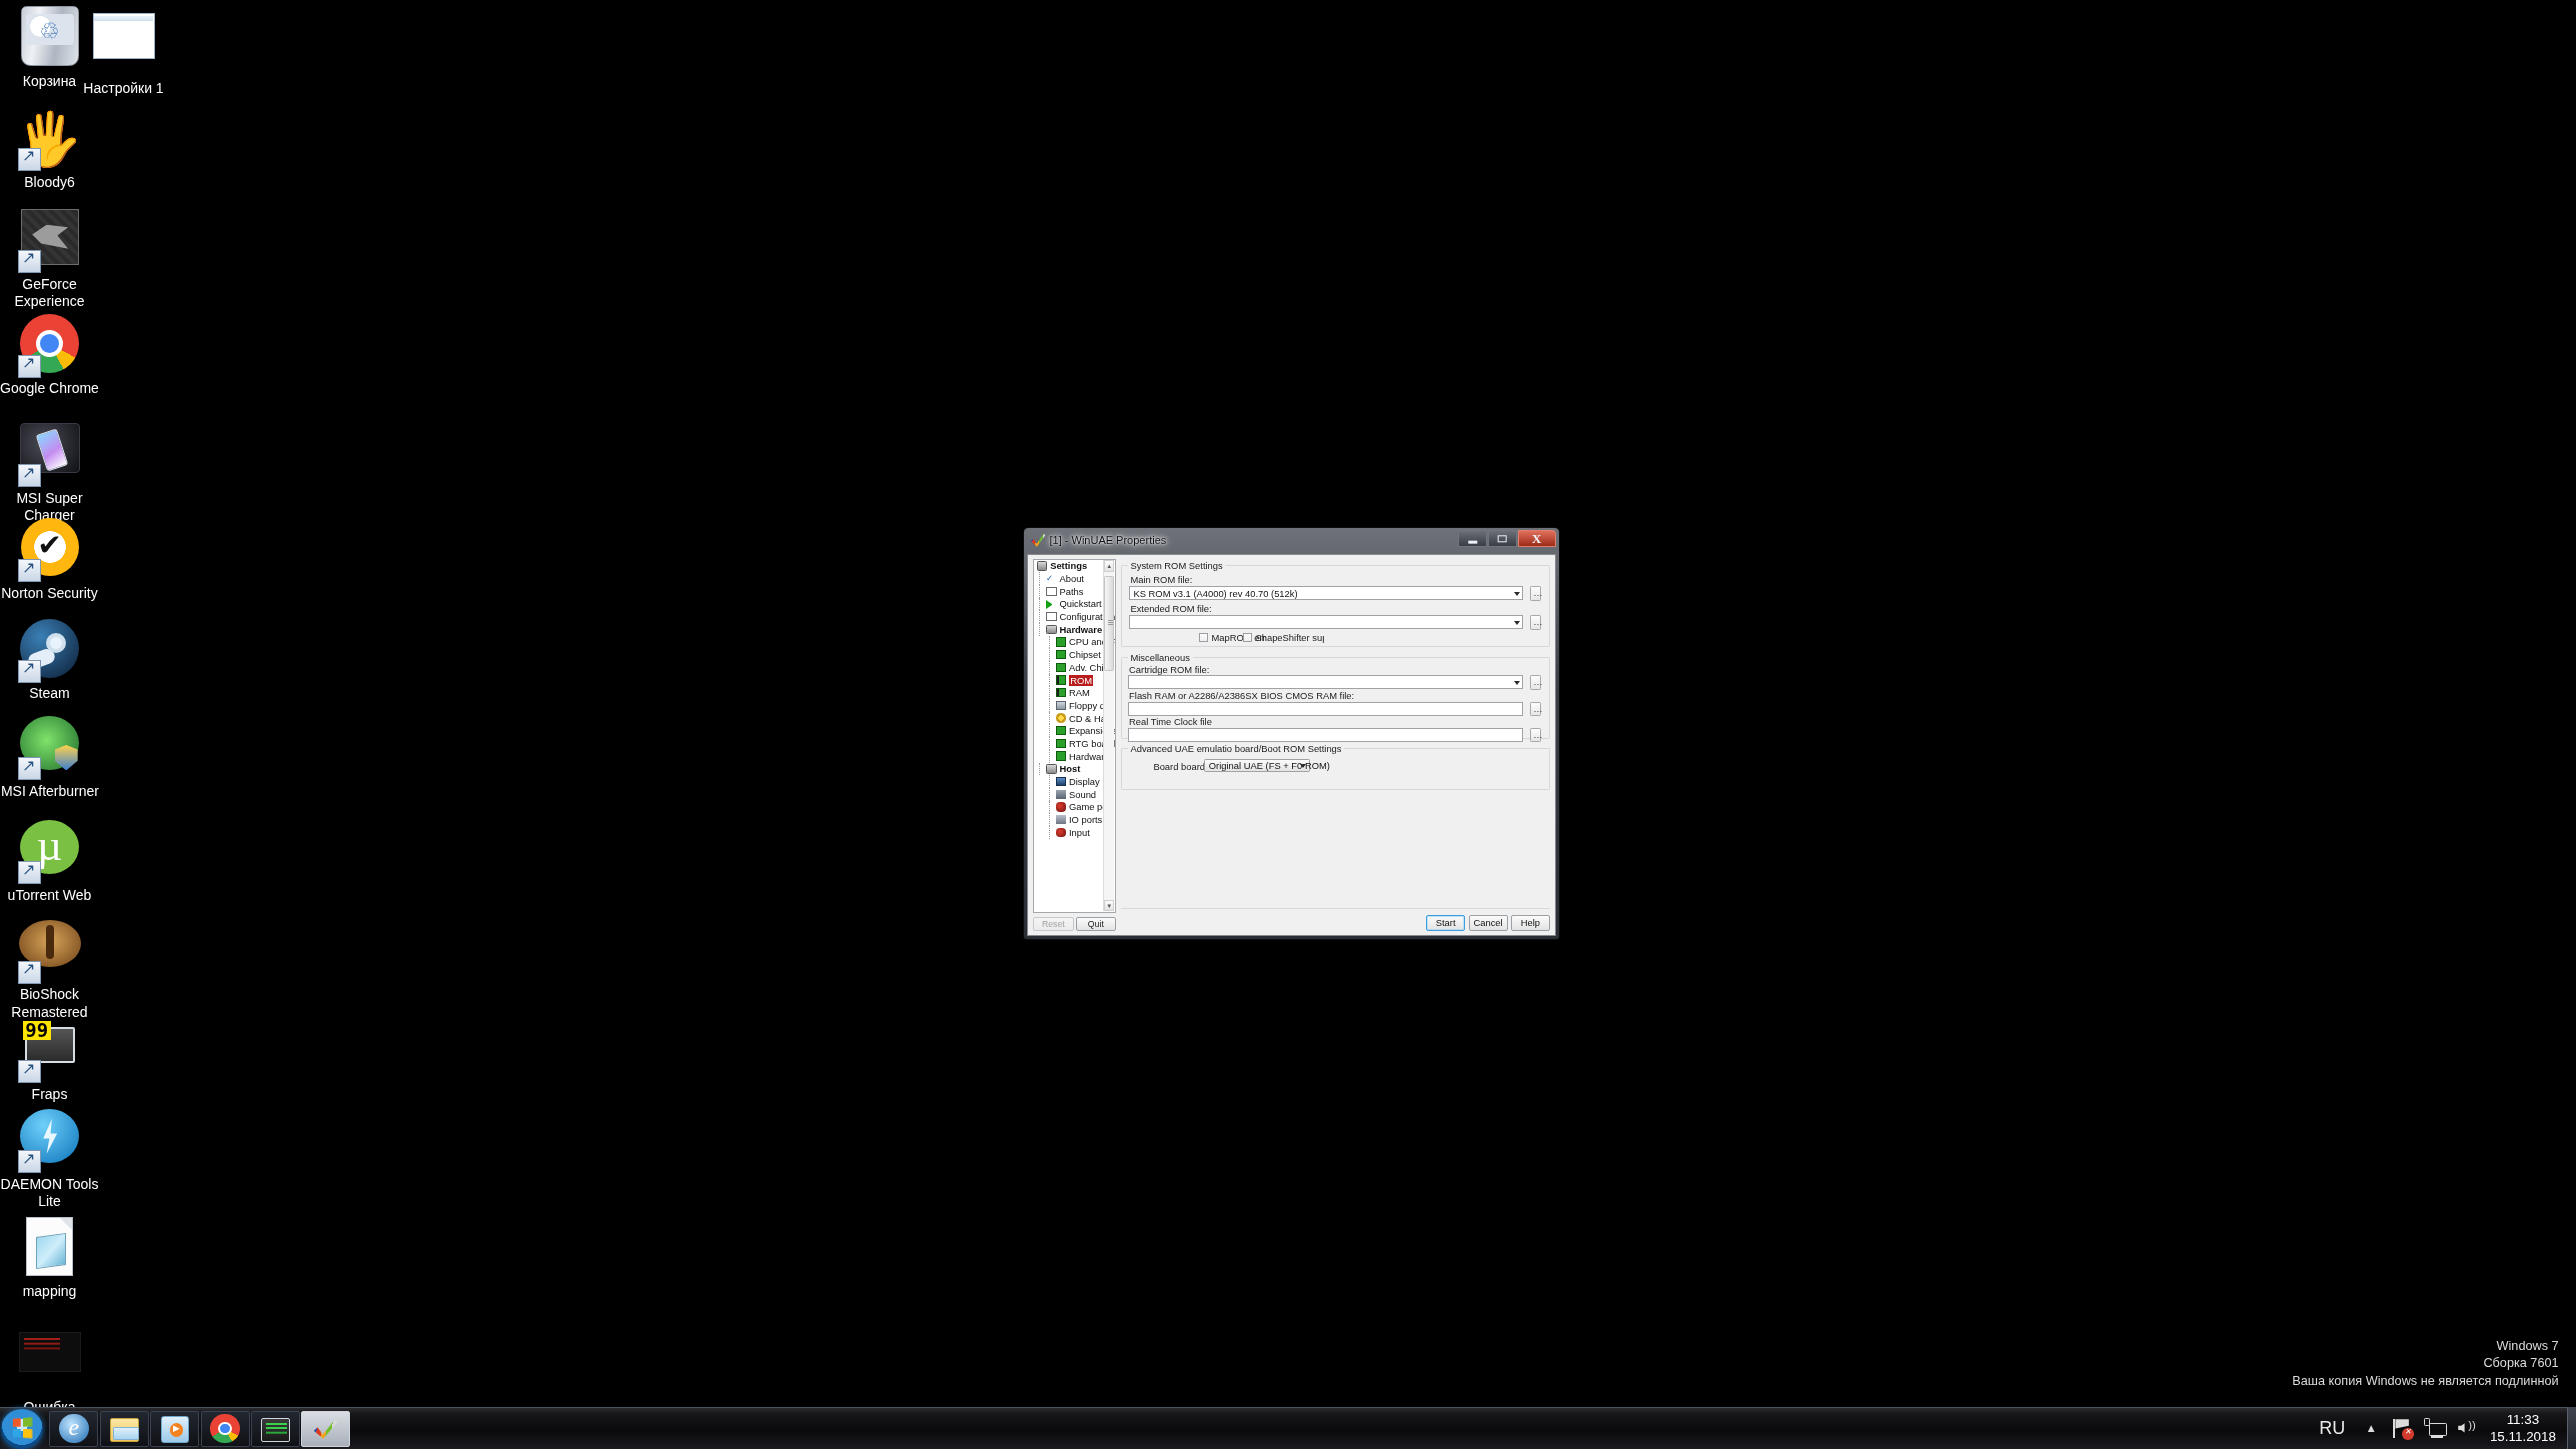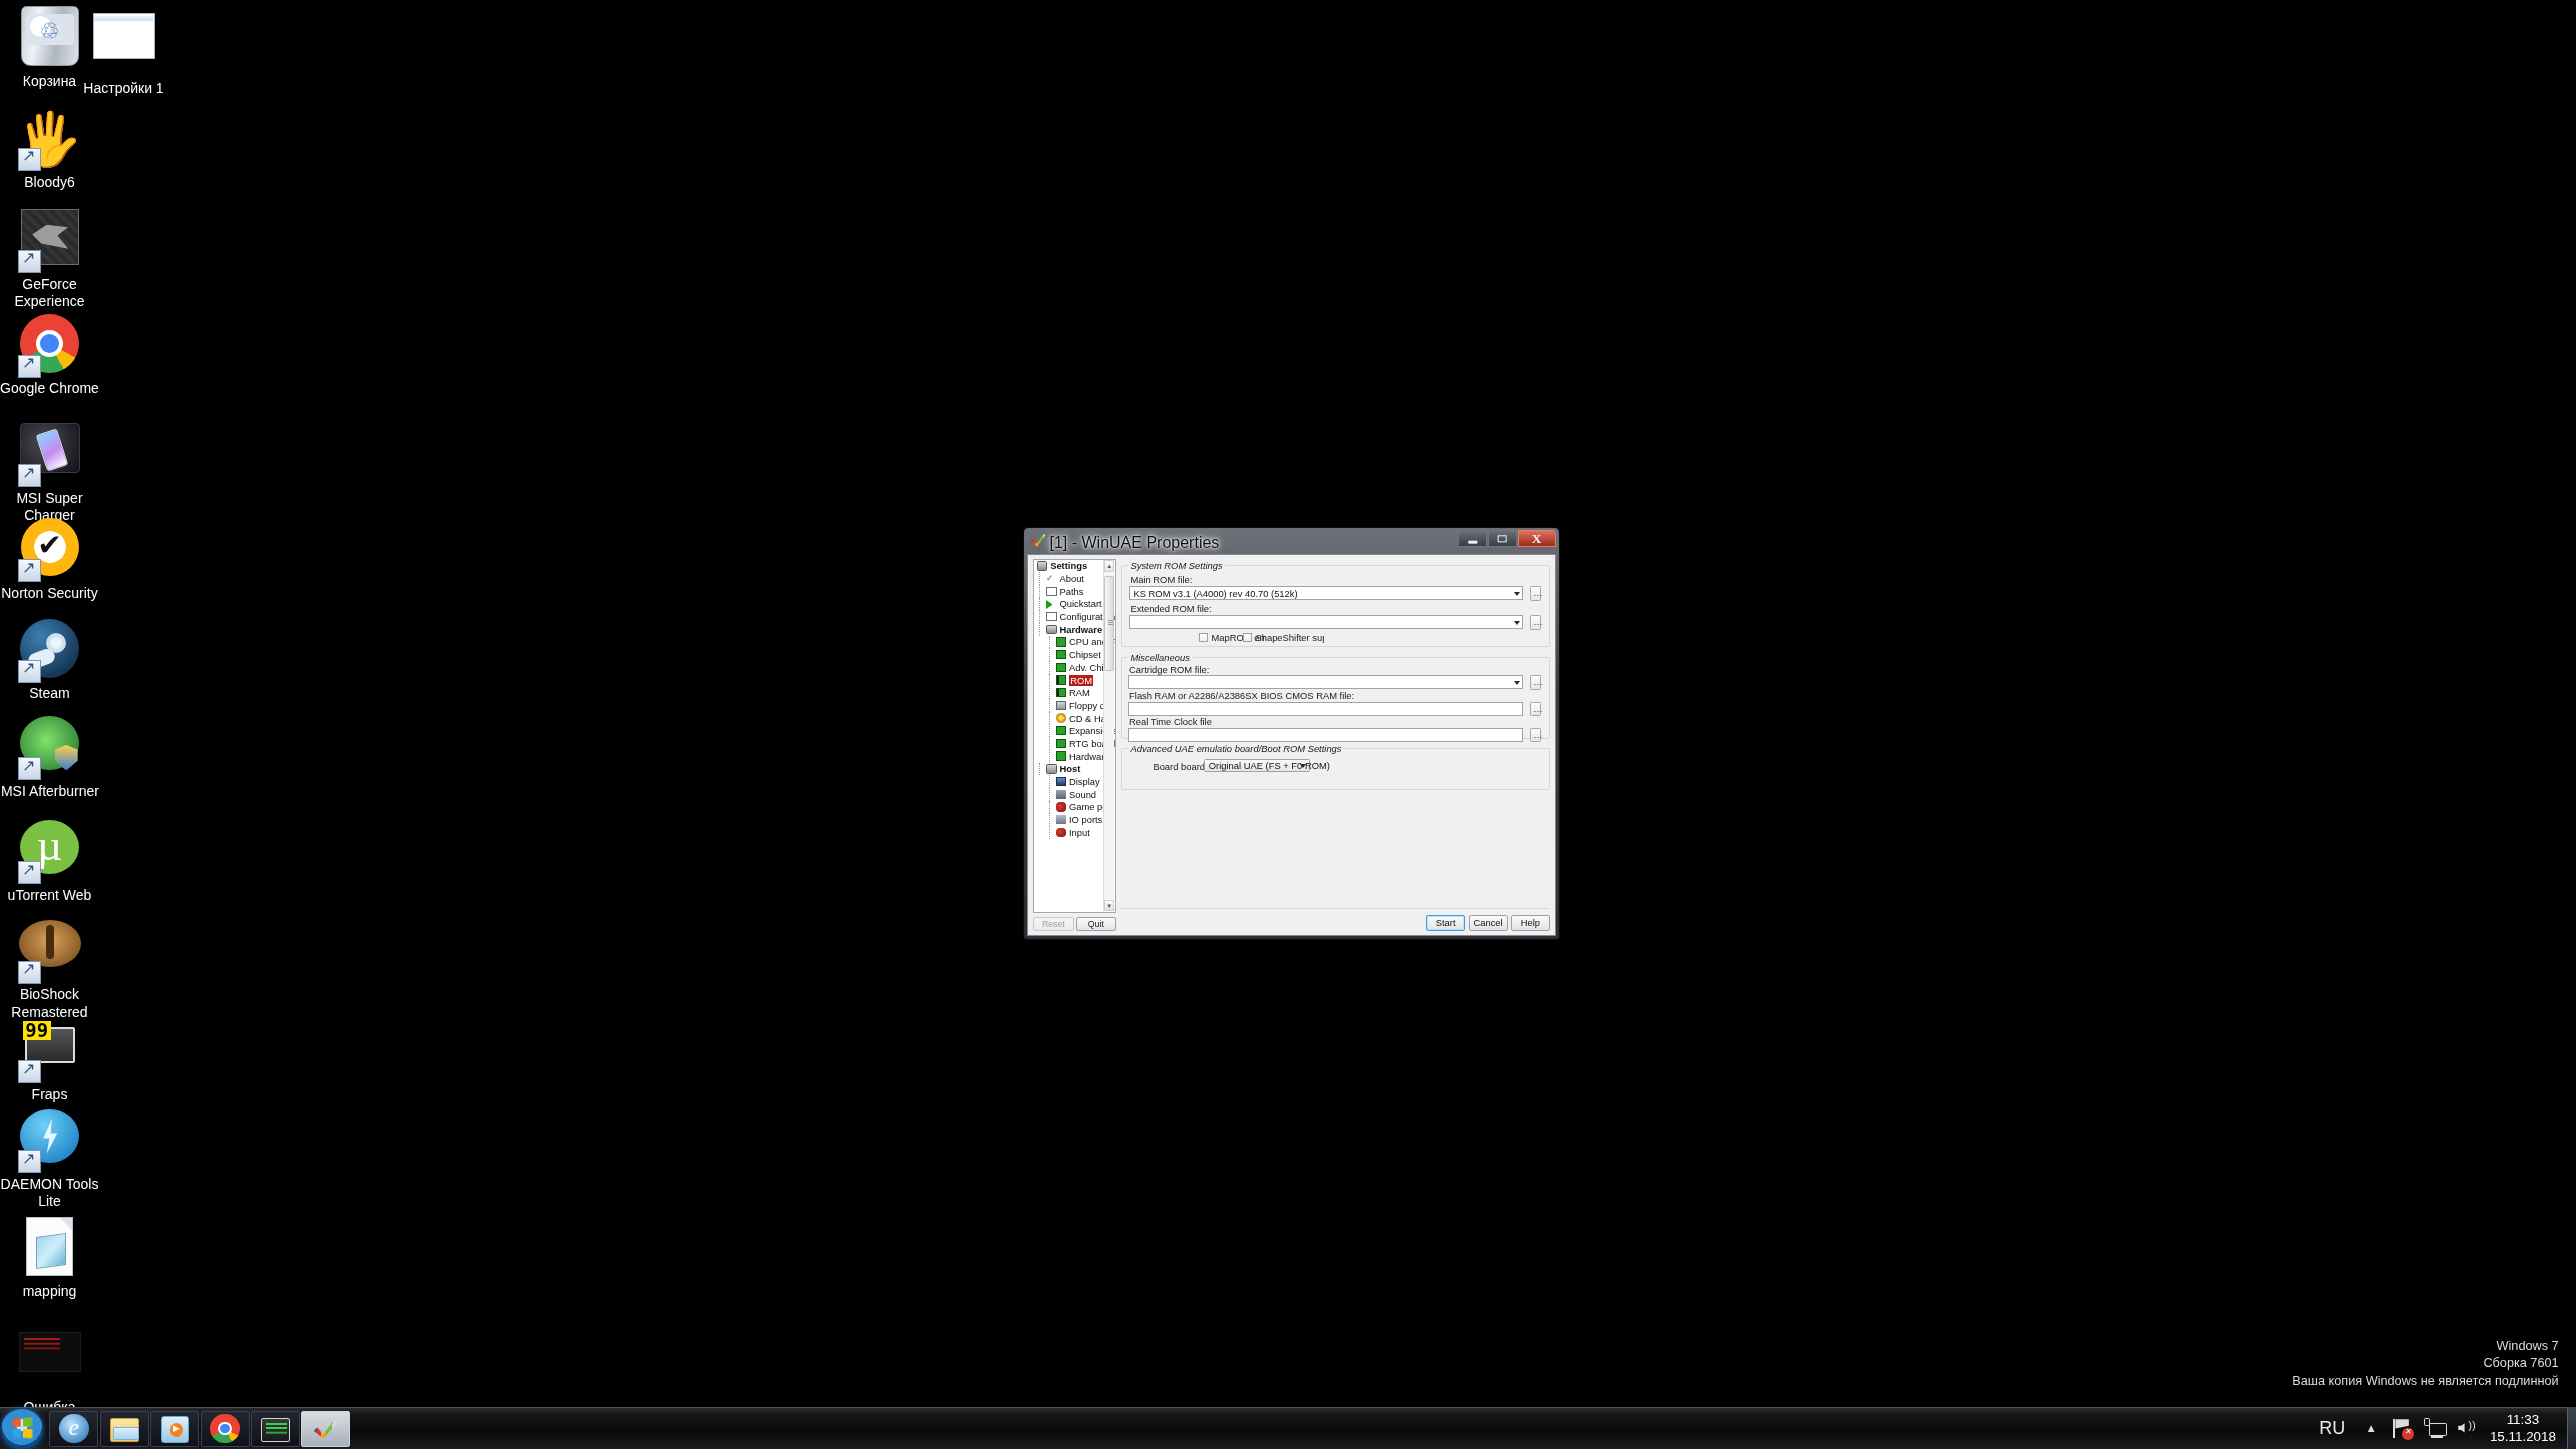--- a/index.html
+++ b/index.html
@@ -153,21 +153,21 @@
   
   #winuae{ position:absolute; left:1023px; top:527px; width:537px; height:413px;
     background:linear-gradient(#6e7178,#3a3d44 38%,#2b2e34 100%);
     border:0.7px solid #0c0d10; border-radius:5.4px 5.4px 3.4px 3.4px;
     box-shadow:0 0 17.4px rgba(0,0,0,.9); padding:0; }
   #titlebar{ height:25.5px; position:relative; }
   #titlebar .tico{ position:absolute; left:6.7px; top:5.4px; width:14.8px;height:13.4px; }
   #titlebar .tico:after{content:"";position:absolute;left:0;top:0;width:14.8px;height:13.4px;
     background:linear-gradient(100deg,#2f4fa8 0 18%,#d93b1f 18% 38%,#f2a21c 38% 58%,#6fbf2f 58% 78%,#d8d8d8 78% 100%);
     clip-path:polygon(0 56%,18% 38%,40% 80%,88% 0,100% 12%,42% 100%);}
-  #titlebar .ttext{ position:absolute; left:25.5px; top:6px; font-size:16px; color:#0b0f14;
+  #titlebar .ttext{ position:absolute; left:25.5px; top:6px; font-size:11px; color:#0b0f14;
     text-shadow:0 0 5.4px rgba(255,255,255,.95),0 0 9.4px rgba(255,255,255,.8),0 0 2px #fff; }
   #wbtns{ position:absolute; right:3.4px; top:2px; display:flex; }
   .wbtn{ width:29px; height:17.4px; margin-left:0.7px; border:0.7px solid #6f747d;
     background:linear-gradient(#6a6f78,#393d44); position:relative; }
   .wbtn.close{ width:38px; border-color:#e07f6f;
     background:linear-gradient(#e0705c,#9d2b1a); border-radius:0 3.4px 0 0; }
   .wbtn .g{ position:absolute; left:50%; top:50%; transform:translate(-50%,-50%); color:#eef2f6; }
   .wbtn .min-g{ width:9.4px;height:2.7px;background:#eef2f6; margin-top:3.4px; }
   .wbtn .max-g{ width:8.7px;height:7.4px;border:1.3px solid #eef2f6; }
   .wbtn .cls-g{ font-size:13.4px; font-weight:bold; font-family:"Liberation Serif",serif; }
@@ -213,21 +213,21 @@
      background:repeating-linear-gradient(#9a9a9a 0 0.7px,transparent 0.7px 2px); }
 
   #resetquit{ position:absolute; left:4.7px; width:83px; bottom:4px; height:14px; display:flex; gap:2px; }
   .smallbtn{ flex:1; font-size:8.7px; border:0.7px solid #9aa0a6; border-radius:2px;
     background:linear-gradient(#fbfbfb,#e3e3e3); display:flex;align-items:center;justify-content:center; color:#1a1a1a;}
   .smallbtn.disabled{ color:#a0a0a0; background:linear-gradient(#f4f4f4,#ececec); border-color:#c6c9cc; }
 
   
   #pane{ position:absolute; left:93px; right:4.7px; top:4px; bottom:4px; }
   .group{ position:absolute; left:0; right:0; border:0.7px solid #d5d7da; background:#f0f0f0; border-radius:1.3px; }
-  .group > .gl{ position:absolute; top:-6px; left:5.4px; background:#f0f0f0; padding:0 2.7px; font-size:9.4px; color:#1a1a1a;font-style:italic; }
+  .group > .gl{ position:absolute; top:-6px; left:5.4px; background:#f0f0f0; padding:0 2.7px; font-size:9.4px; color:#1a1a1a; }
   .fld-label{ position:absolute; font-size:9.4px; color:#1a1a1a; white-space:nowrap; }
   .combo{ position:absolute; height:14px; background:#fff; border:0.7px solid #9fa3a7;
     display:flex; align-items:center; padding-left:3.4px; font-size:9.4px; color:#111; overflow:hidden; white-space:nowrap;}
   .combo .arrow{ position:absolute; right:2.7px; top:4.7px; width:0;height:0;
     border-left:3.4px solid transparent;border-right:3.4px solid transparent;border-top:4px solid #2b2b2b; }
   .txtbox{ position:absolute; height:14px; background:#fff; border:0.7px solid #9fa3a7; }
   .browse{ position:absolute; width:10.7px; height:14.8px; border:0.7px solid #a6a9ad; border-radius:1.3px;
     background:linear-gradient(#fdfdfd,#e6e6e6); }
   .browse:after{ content:"…"; position:absolute; left:2px; top:0px; font-size:9.4px; color:#333; }
   .chk{ position:absolute; display:flex; align-items:center; font-size:9.4px; color:#1a1a1a; white-space:nowrap; overflow:hidden;}

